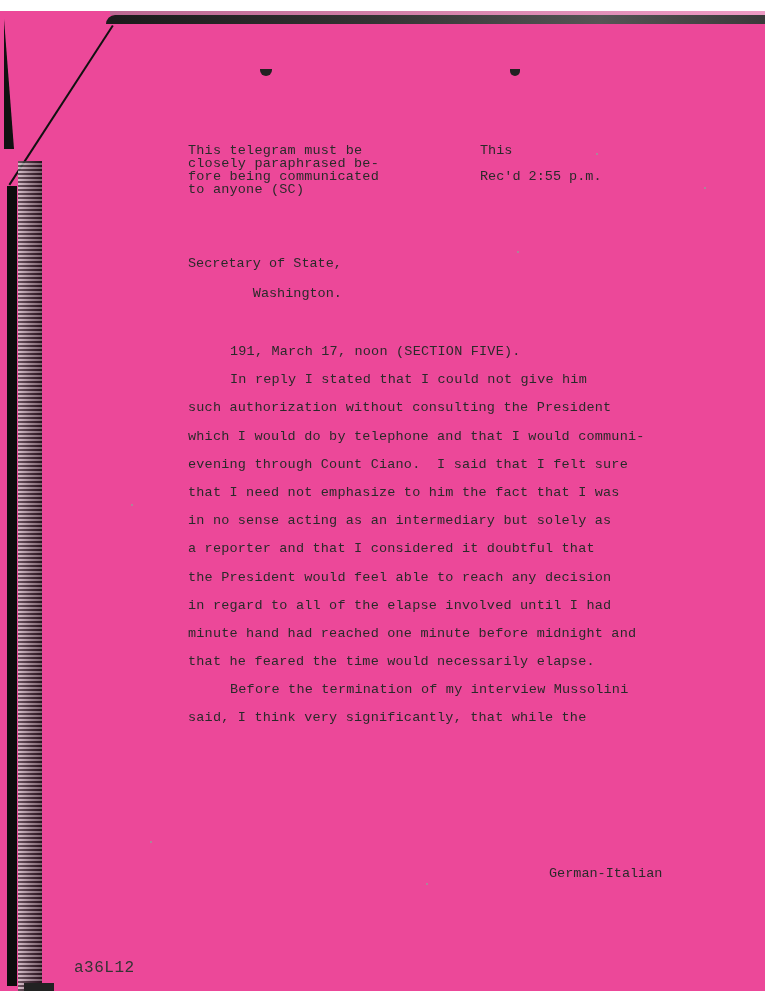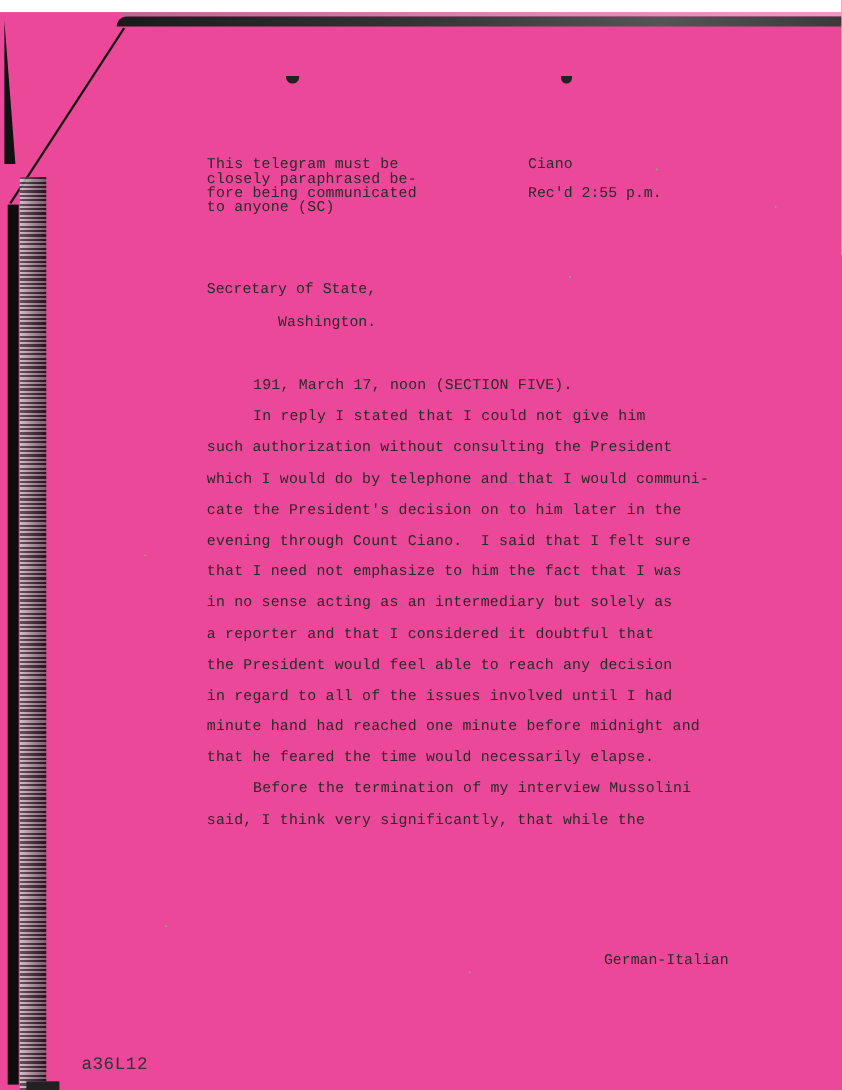--- a/index.html
+++ b/index.html
@@ -98,41 +98,40 @@
   <div class="speck" style="left:131px; top:493px;"></div>
   <div class="speck" style="left:150px; top:830px;"></div>
   <div class="speck" style="left:426px; top:872px;"></div>
 
   <div class="notice">This telegram must be
 closely paraphrased be-
 fore being communicated
 to anyone (SC)</div>
 
   <div class="header-right">
-    <div>Ciano</div>
+    <div>This</div>
     <div>Rec'd 2:55 p.m.</div>
   </div>
 
   <div class="addressee">
     <div>Secretary of State,</div>
     <div class="line2">Washington.</div>
   </div>
 
   <div class="body-text">
     <div class="line indent">191, March 17, noon (SECTION FIVE).</div>
     <div class="line indent">In reply I stated that I could not give him</div>
     <div class="line">such authorization without consulting the President</div>
     <div class="line">which I would do by telephone and that I would communi-</div>
-    <div class="line">cate the President's decision on to him later in the</div>
     <div class="line">evening through Count Ciano.  I said that I felt sure</div>
     <div class="line">that I need not emphasize to him the fact that I was</div>
     <div class="line">in no sense acting as an intermediary but solely as</div>
     <div class="line">a reporter and that I considered it doubtful that</div>
     <div class="line">the President would feel able to reach any decision</div>
-    <div class="line">in regard to all of the issues involved until I had</div>
+    <div class="line">in regard to all of the elapse involved until I had</div>
     <div class="line">minute hand had reached one minute before midnight and</div>
     <div class="line">that he feared the time would necessarily elapse.</div>
     <div class="line indent">Before the termination of my interview Mussolini</div>
     <div class="line">said, I think very significantly, that while the</div>
   </div>
 
   <div class="continuation">German-Italian</div>
 
   <div class="archive-id">a36L12</div>
 </div>

